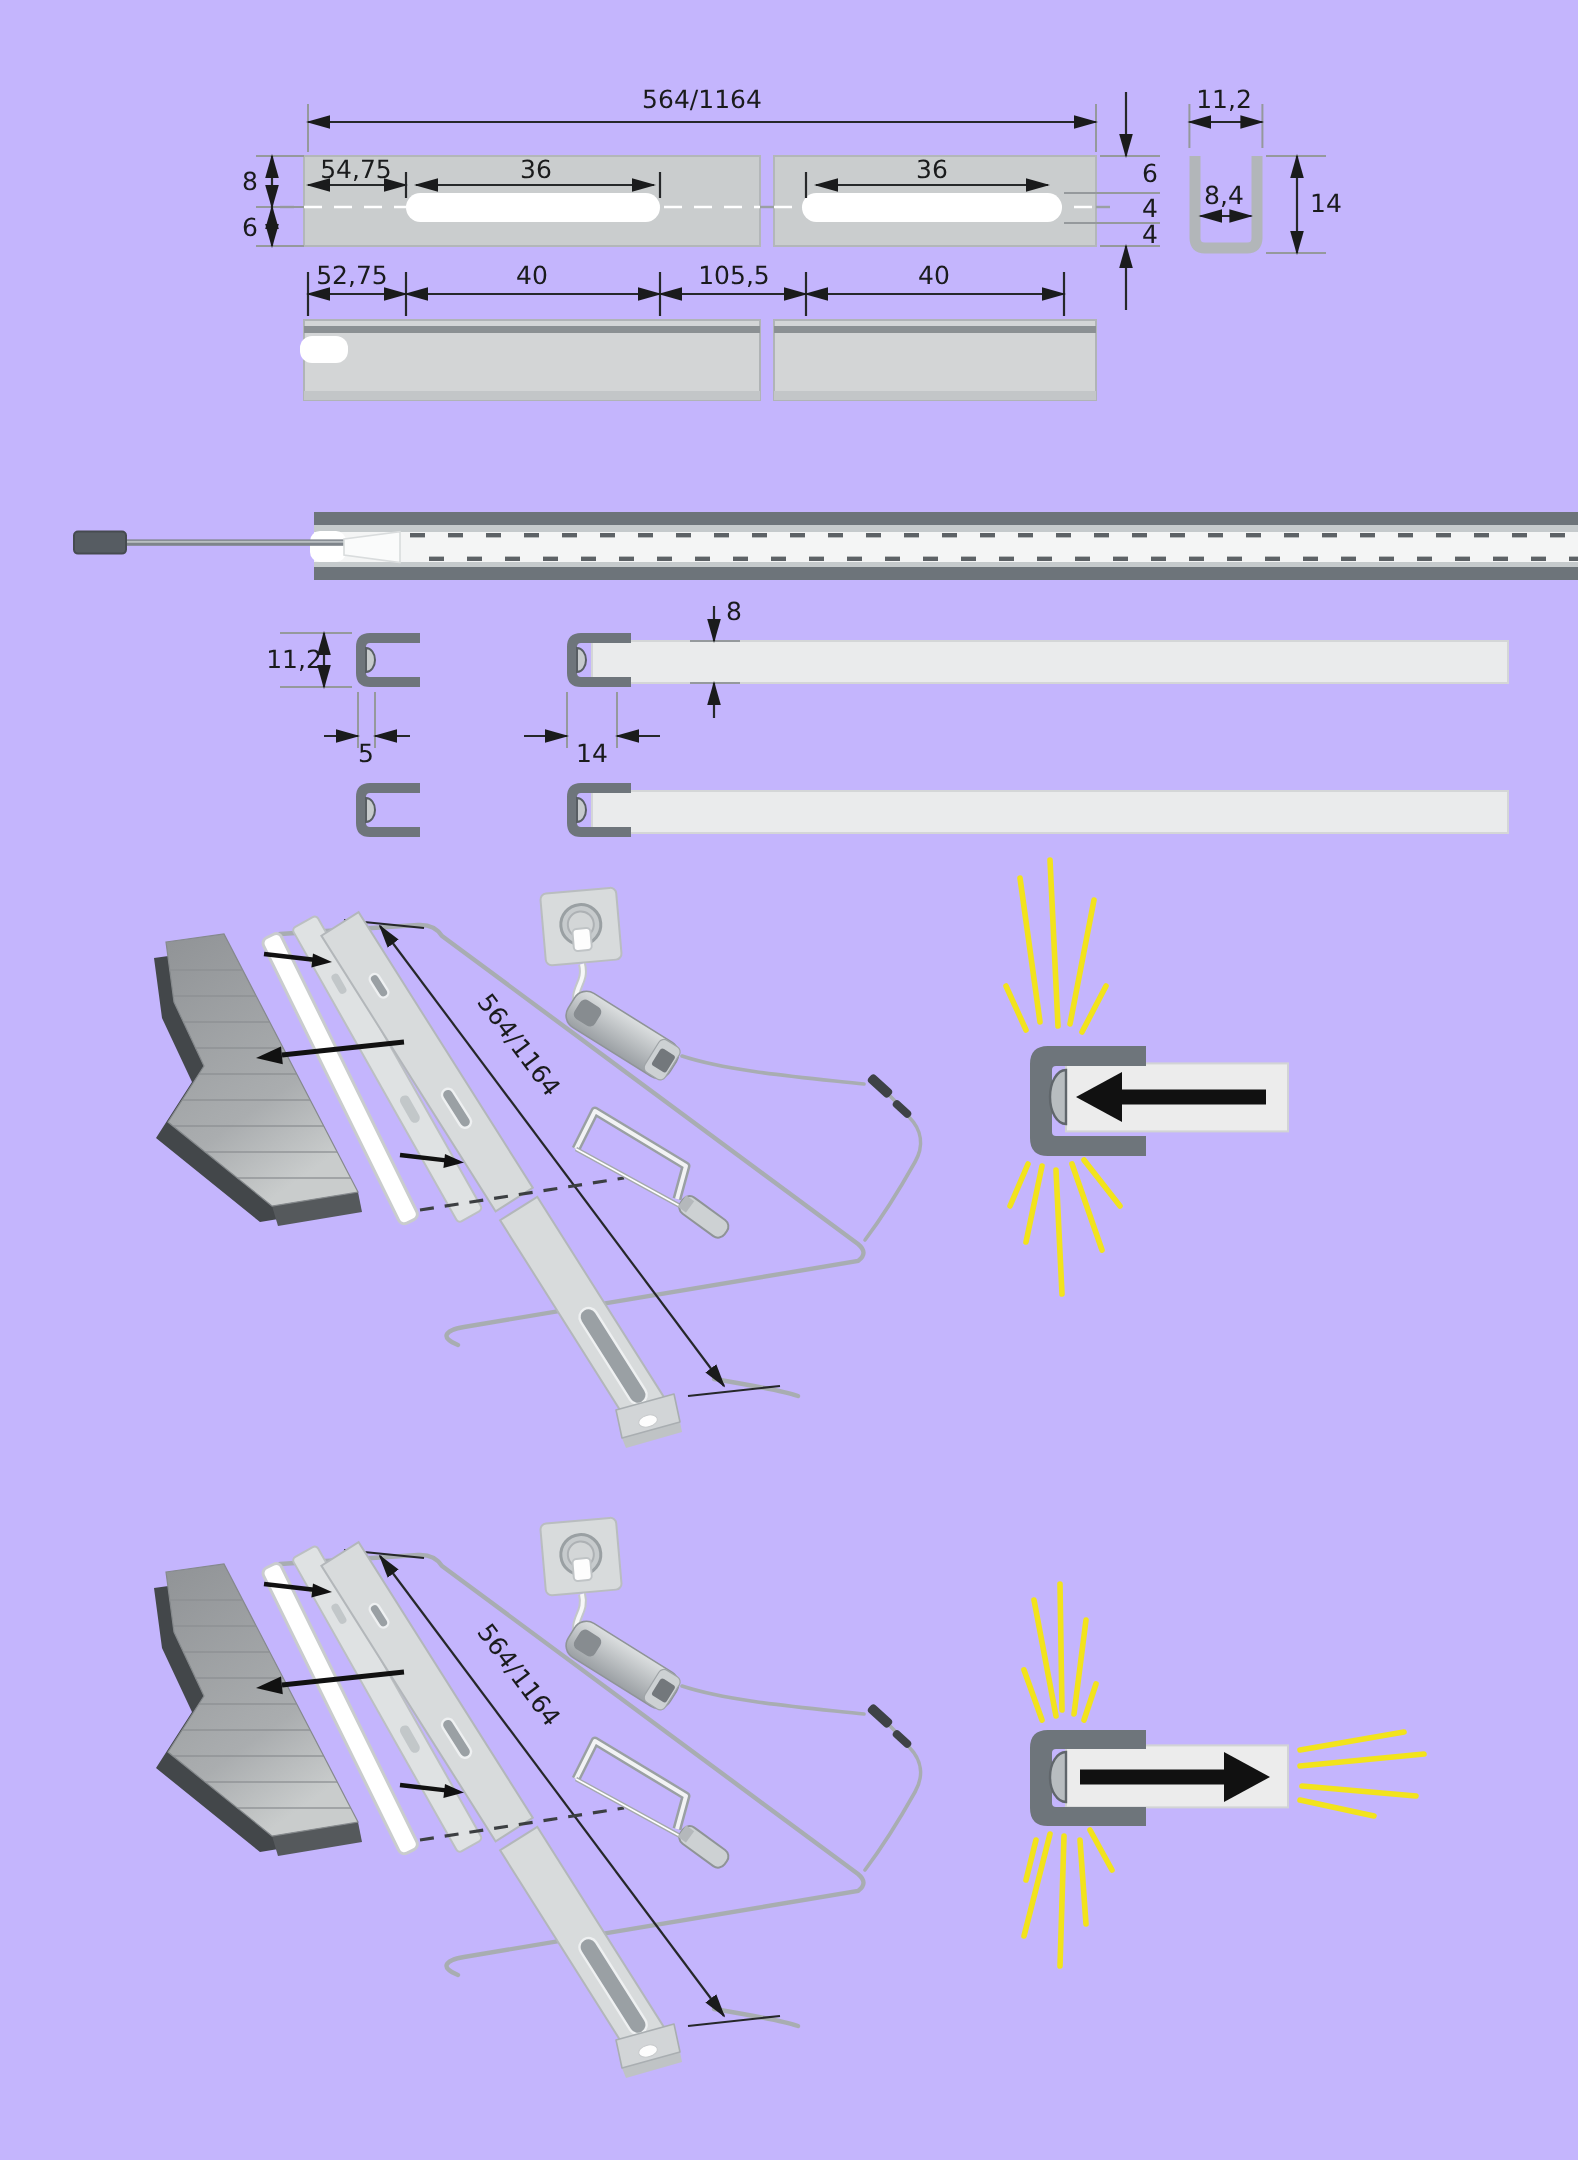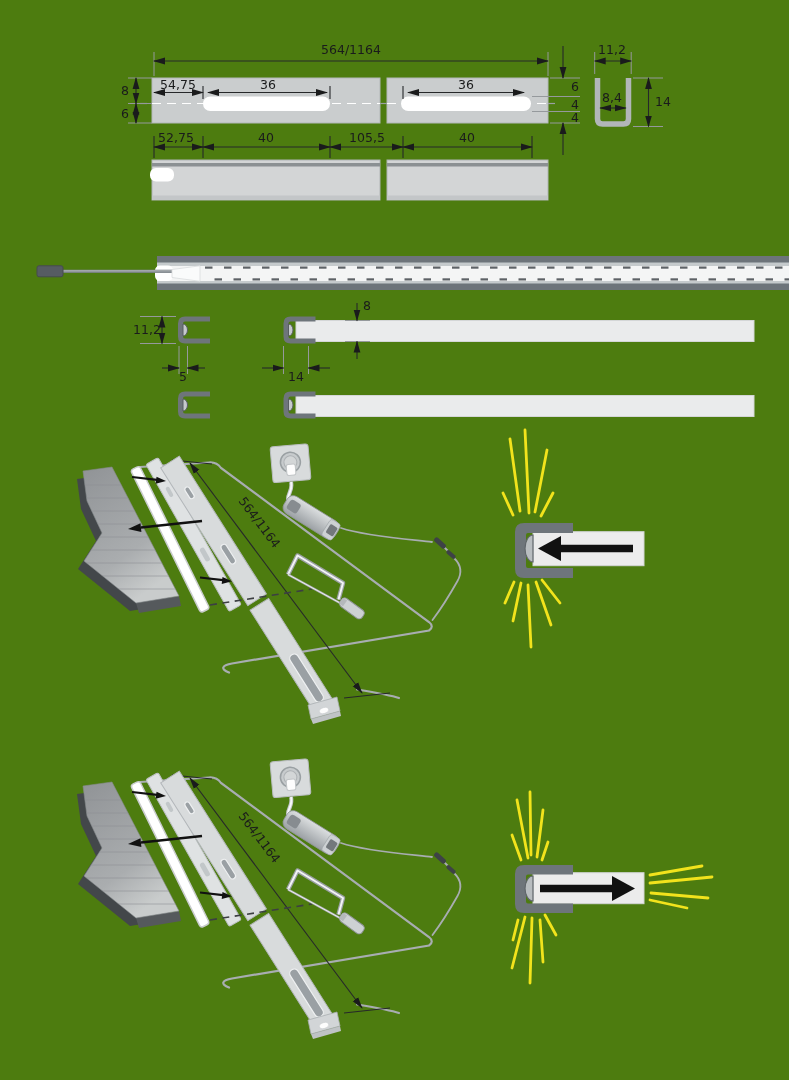--- a/index.html
+++ b/index.html
@@ -1,16 +1,16 @@
 <!DOCTYPE html>
 <html><head>
 <meta charset="utf-8">
 <style>
   html,body{margin:0;padding:0;background:#fff}
-  #canvas{position:relative;width:789px;height:1080px;background:#4d7c0f;overflow:hidden;font-family:"DejaVu Sans",sans-serif}
+  #canvas{position:relative;width:789px;height:1080px;background:#c4b5fd;overflow:hidden;font-family:"DejaVu Sans",sans-serif}
   .layer{position:absolute;left:0}
   .dim{stroke:#26282a;stroke-width:1.1;fill:none}
   .ext{stroke:#95999c;stroke-width:1;fill:none}
   .dimtxt{font:12.5px "DejaVu Sans",sans-serif;fill:#1a1b1c}
   .cable{stroke:#a8adb1;stroke-width:2.2;fill:none;stroke-linecap:round}
   .ray{stroke:#f2e31c;stroke-width:2.8;stroke-linecap:round}
 </style>
 </head>
 <body>
 

